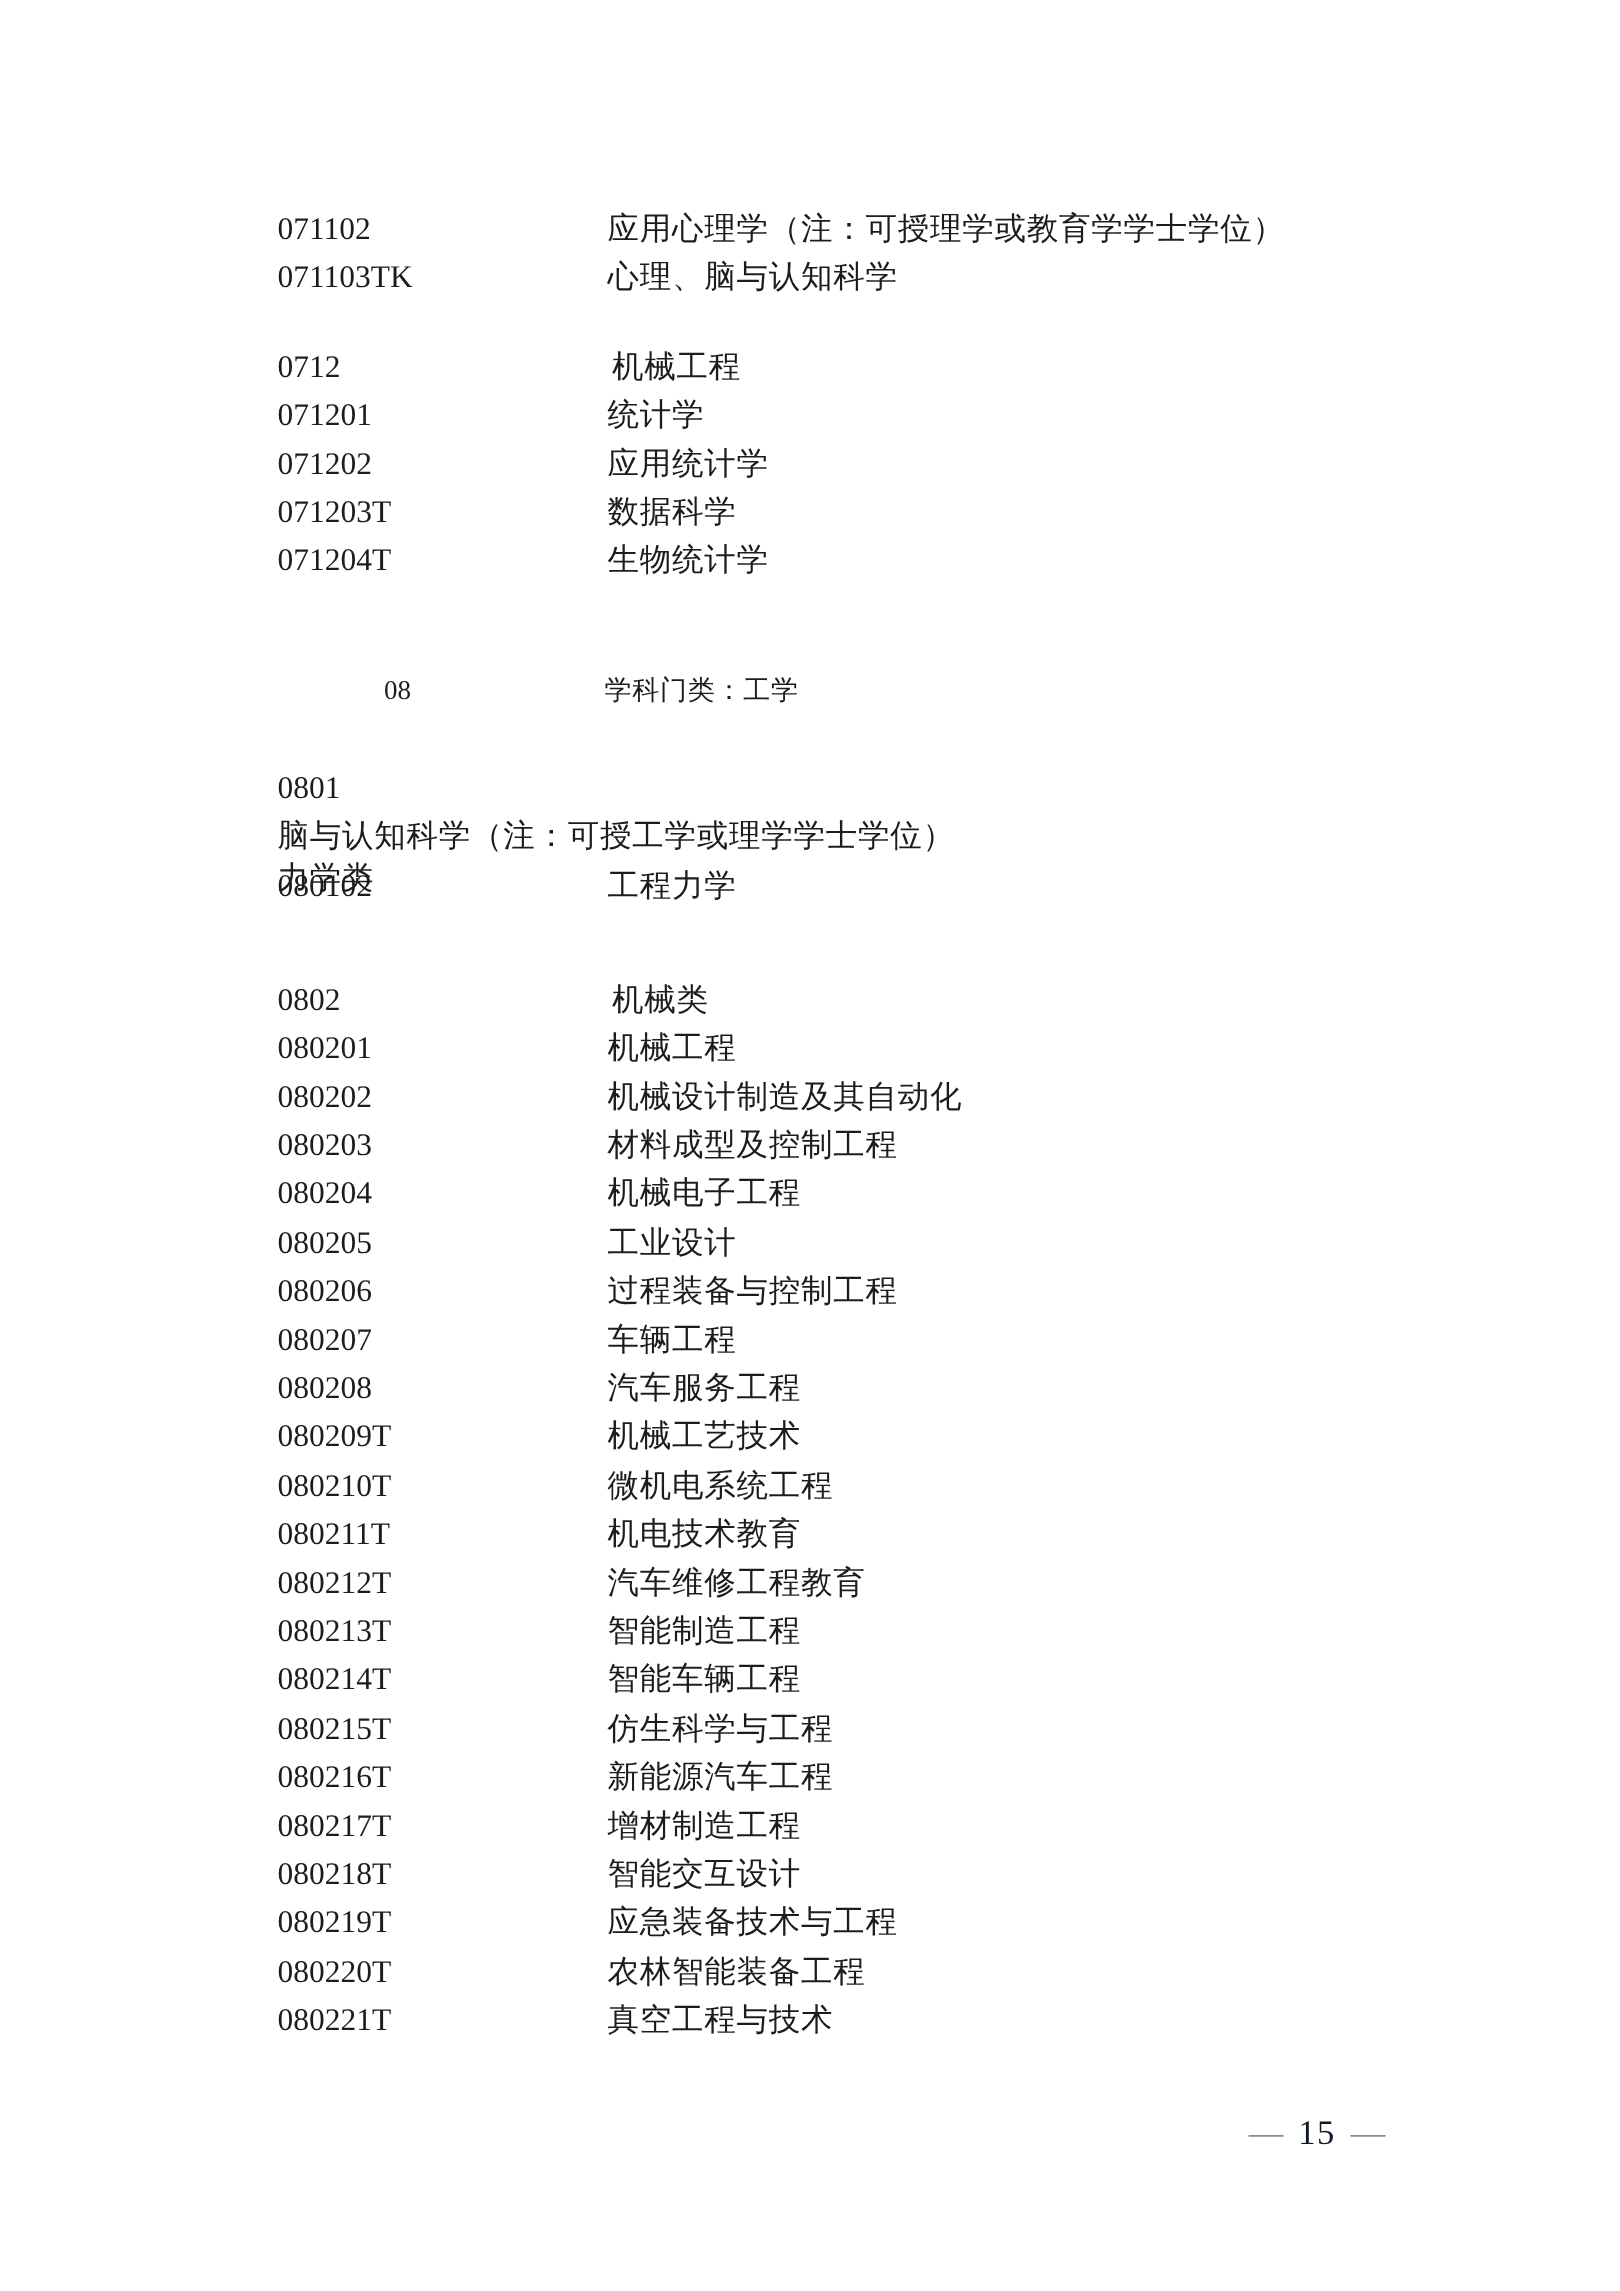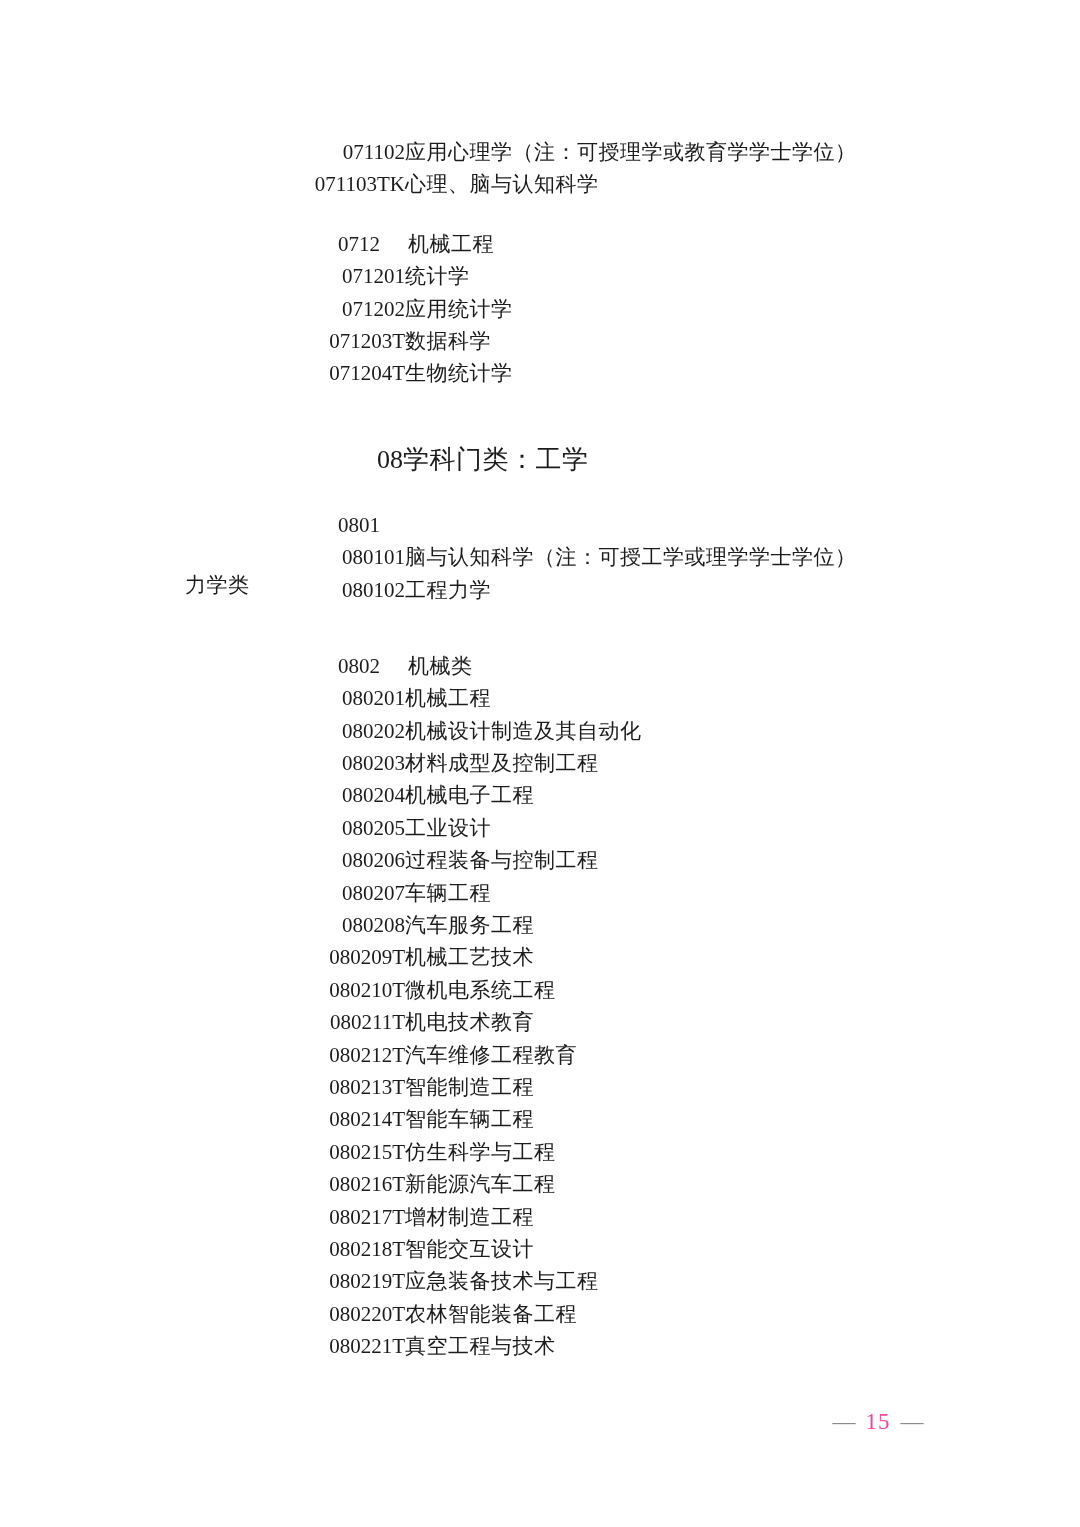--- a/index.html
+++ b/index.html
@@ -29,55 +29,54 @@
   .row {
     height: 32.4px;
     line-height: 32.4px;
     font-size: 21px;
     white-space: nowrap;
     display: flex;
   }
   .row .code {
     flex: 0 0 auto;
     display: inline-block;
-    text-align: right;
   }
   .row.major .code { width: 220px; }
   .row.category .code { width: 195px; }
   .row .name {
     flex: 0 0 auto;
     letter-spacing: 0.5px;
   }
   .row.category { margin-top: 27px; gap: 28px; }
   .row.category.g0801 { margin-top: 29px; flex-direction: column; }
   .row.category.g0802 { margin-top: 44px; }
   .row.section-title {
     margin-top: 50px;
     height: 40px;
     line-height: 40px;
-    font-size: 26px;
+    font-size: 18px;
     padding-left: 71px;
   }
   .row.section-title .code { width: 147px; }
   .page-number {
     position: absolute;
     left: 818px;
     top: 1406px;
     width: 120px;
     height: 32px;
     line-height: 32px;
     font-size: 23px;
     display: flex;
     justify-content: center;
     align-items: baseline;
     gap: 10px;
     white-space: nowrap;
   }
   .page-number .dash { color: #8c8c8c; }
-  .page-number .num { color: #ec4899; letter-spacing: 1px; }
+  .page-number .num { color: #0f172a; letter-spacing: 1px; }
 </style>
 </head>
 <body>
 
 <div class="doc-page">
   <div class="content">
 
     <div class="row major">
       <span class="code">071102</span>
       <span class="name">应用心理学（注：可授理学或教育学学士学位）</span>
@@ -111,21 +110,20 @@
     <div class="row section-title">
       <span class="code">08</span>
       <span class="name">学科门类：工学</span>
     </div>
 
     <div class="row category g0801">
       <span class="code">0801</span>
       <span class="name">力学类</span>
     </div>
     <div class="row major">
-      <span class="code">080101</span>
       <span class="name">脑与认知科学（注：可授工学或理学学士学位）</span>
     </div>
     <div class="row major">
       <span class="code">080102</span>
       <span class="name">工程力学</span>
     </div>
 
     <div class="row category g0802">
       <span class="code">0802</span>
       <span class="name">机械类</span>

